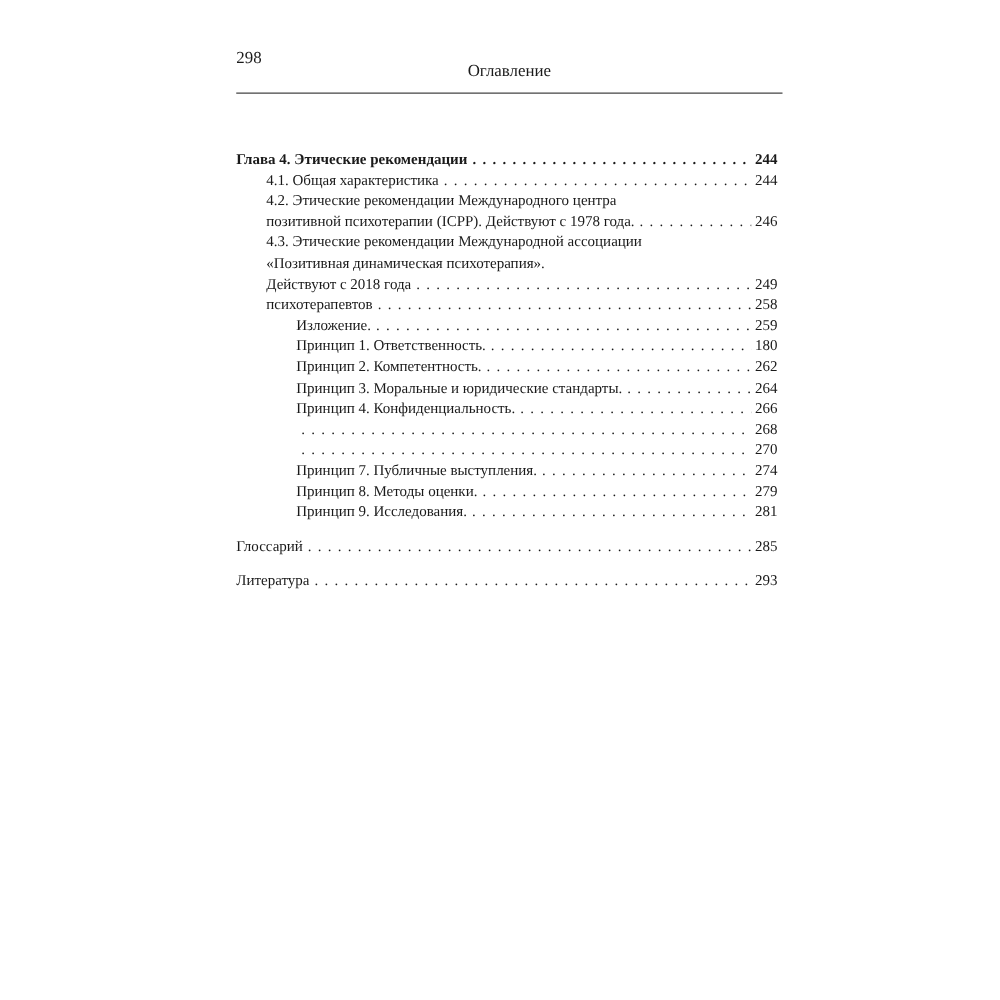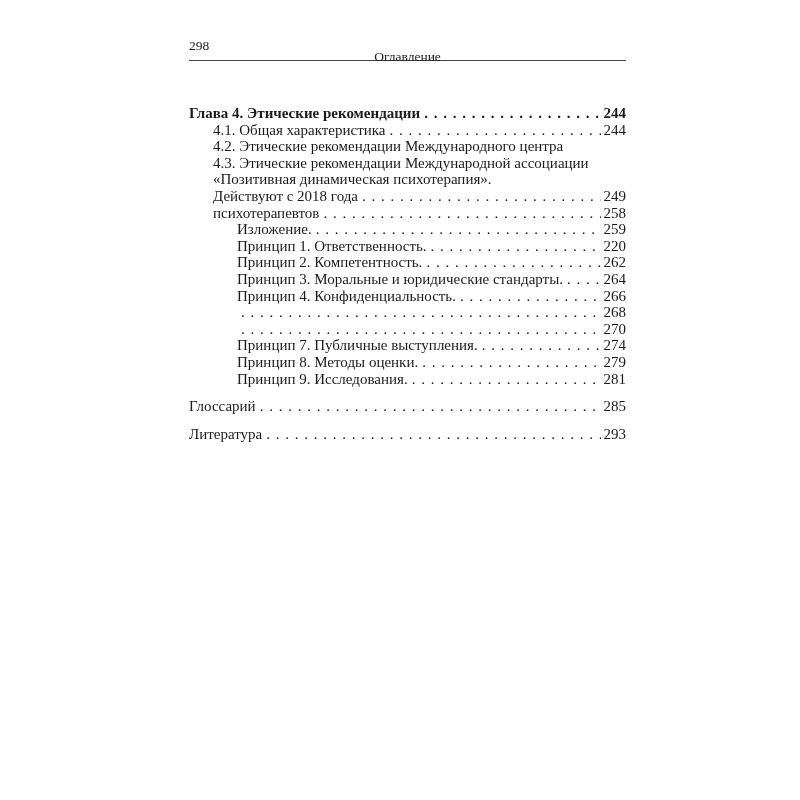--- a/index.html
+++ b/index.html
@@ -15,34 +15,34 @@
     padding-top: 38px;
   }
   .content {
     width: 437px;
     margin-left: 189px;
   }
   .running-head {
     position: relative;
     height: 18px;
     font-size: 13.5px;
-    margin-bottom: 4px;
+    margin-bottom: 18px;
   }
   .running-head .folio { position: absolute; left: 0; top: 0; }
   .running-head .rh-title {
     position: absolute; left: 50%; top: 11px;
     transform: translateX(-50%);
   }
   .head-rule {
     border: none;
     border-top: 1px solid #444;
     height: 0;
     margin-bottom: 10px;
   }
-  .toc { font-size: 15px; margin-top: 44px; }
+  .toc { font-size: 12px; margin-top: 44px; }
   .entry { }
   .entry.bold { font-weight: bold; }
   .entry.spaced { margin-top: 11px; }
   .entry.indent-0 { padding-left: 0; }
   .entry.indent-1 { padding-left: 24px; }
   .entry.indent-2 { padding-left: 48px; }
   .line {
     display: flex;
     align-items: baseline;
     line-height: 16.6px;
@@ -88,20 +88,25 @@
           <div class="line">
             <span class="txt">4.1. Общая характеристика</span>
             <span class="dots"></span>
             <span class="pg">244</span>
           </div>
         </div>
         <div class="entry indent-1">
           <div class="line">
             <span class="txt">4.2. Этические рекомендации Международного центра</span>
           </div>
+          <div class="line">
+            <span class="txt">позитивной психотерапии (ICPP). Действуют с 1978 года.</span>
+            <span class="dots"></span>
+            <span class="pg">246</span>
+          </div>
         </div>
         <div class="entry indent-1">
           <div class="line">
             <span class="txt">4.3. Этические рекомендации Международной ассоциации</span>
           </div>
           <div class="line">
             <span class="txt">«Позитивная динамическая психотерапия».</span>
           </div>
           <div class="line">
             <span class="txt">Действуют с 2018 года</span>
@@ -120,21 +125,21 @@
           <div class="line">
             <span class="txt">Изложение.</span>
             <span class="dots"></span>
             <span class="pg">259</span>
           </div>
         </div>
         <div class="entry indent-2">
           <div class="line">
             <span class="txt">Принцип 1. Ответственность.</span>
             <span class="dots"></span>
-            <span class="pg">220</span>
+            <span class="pg">180</span>
           </div>
         </div>
         <div class="entry indent-2">
           <div class="line">
             <span class="txt">Принцип 2. Компетентность.</span>
             <span class="dots"></span>
             <span class="pg">262</span>
           </div>
         </div>
         <div class="entry indent-2">

